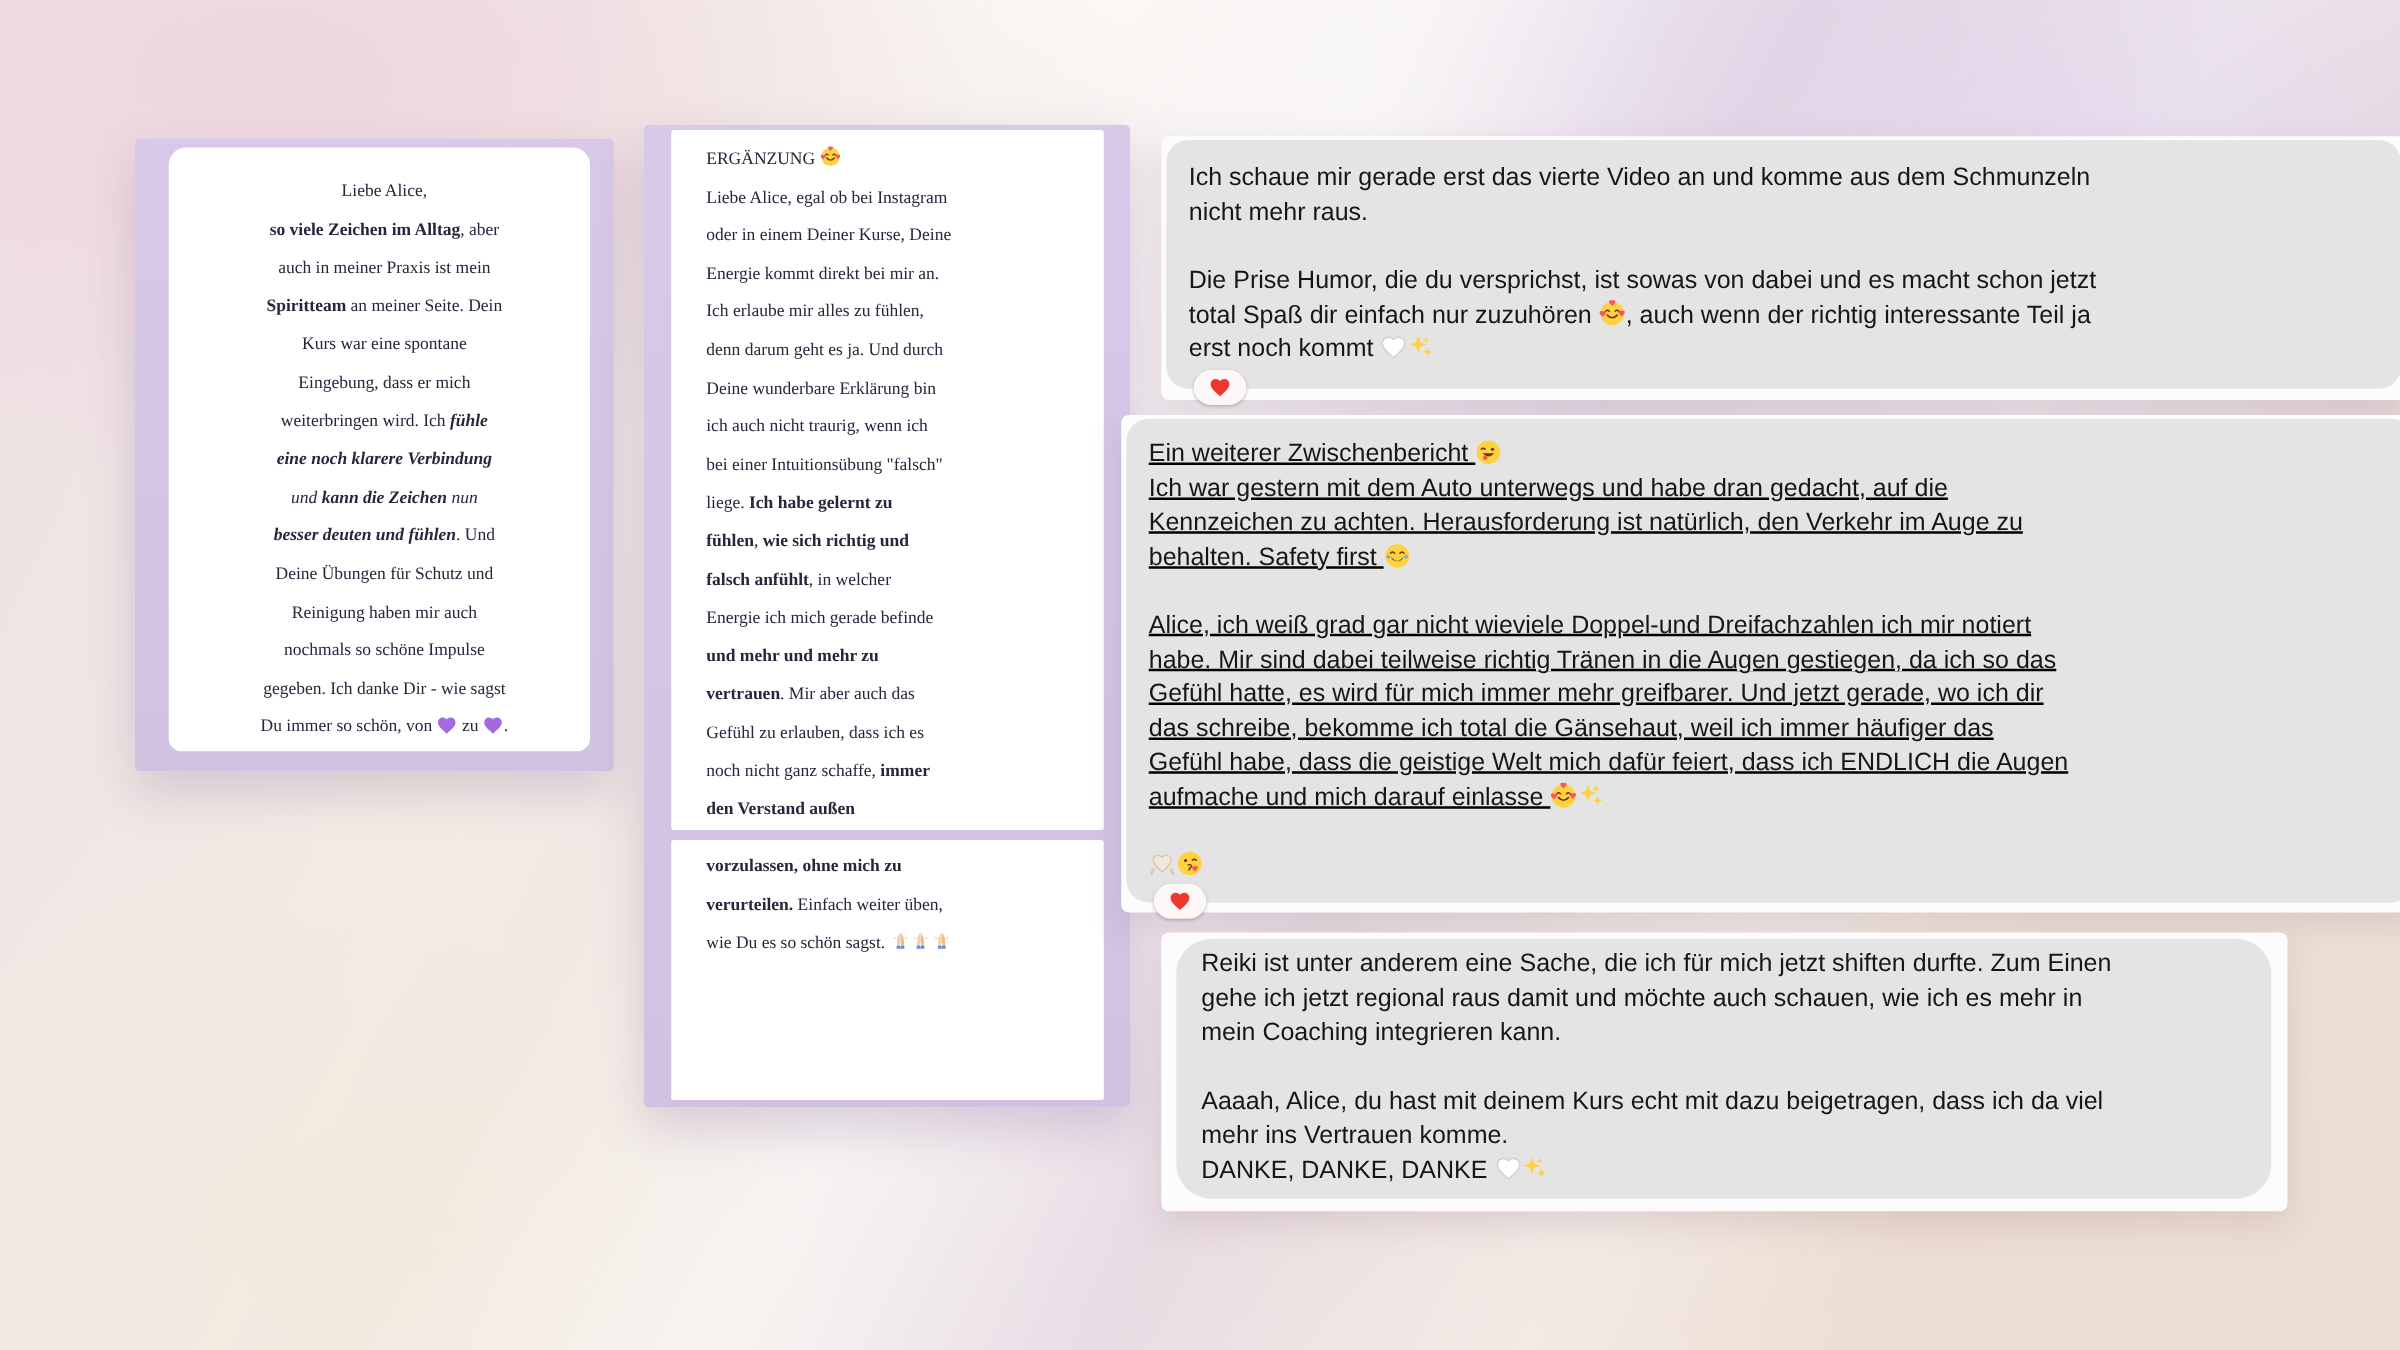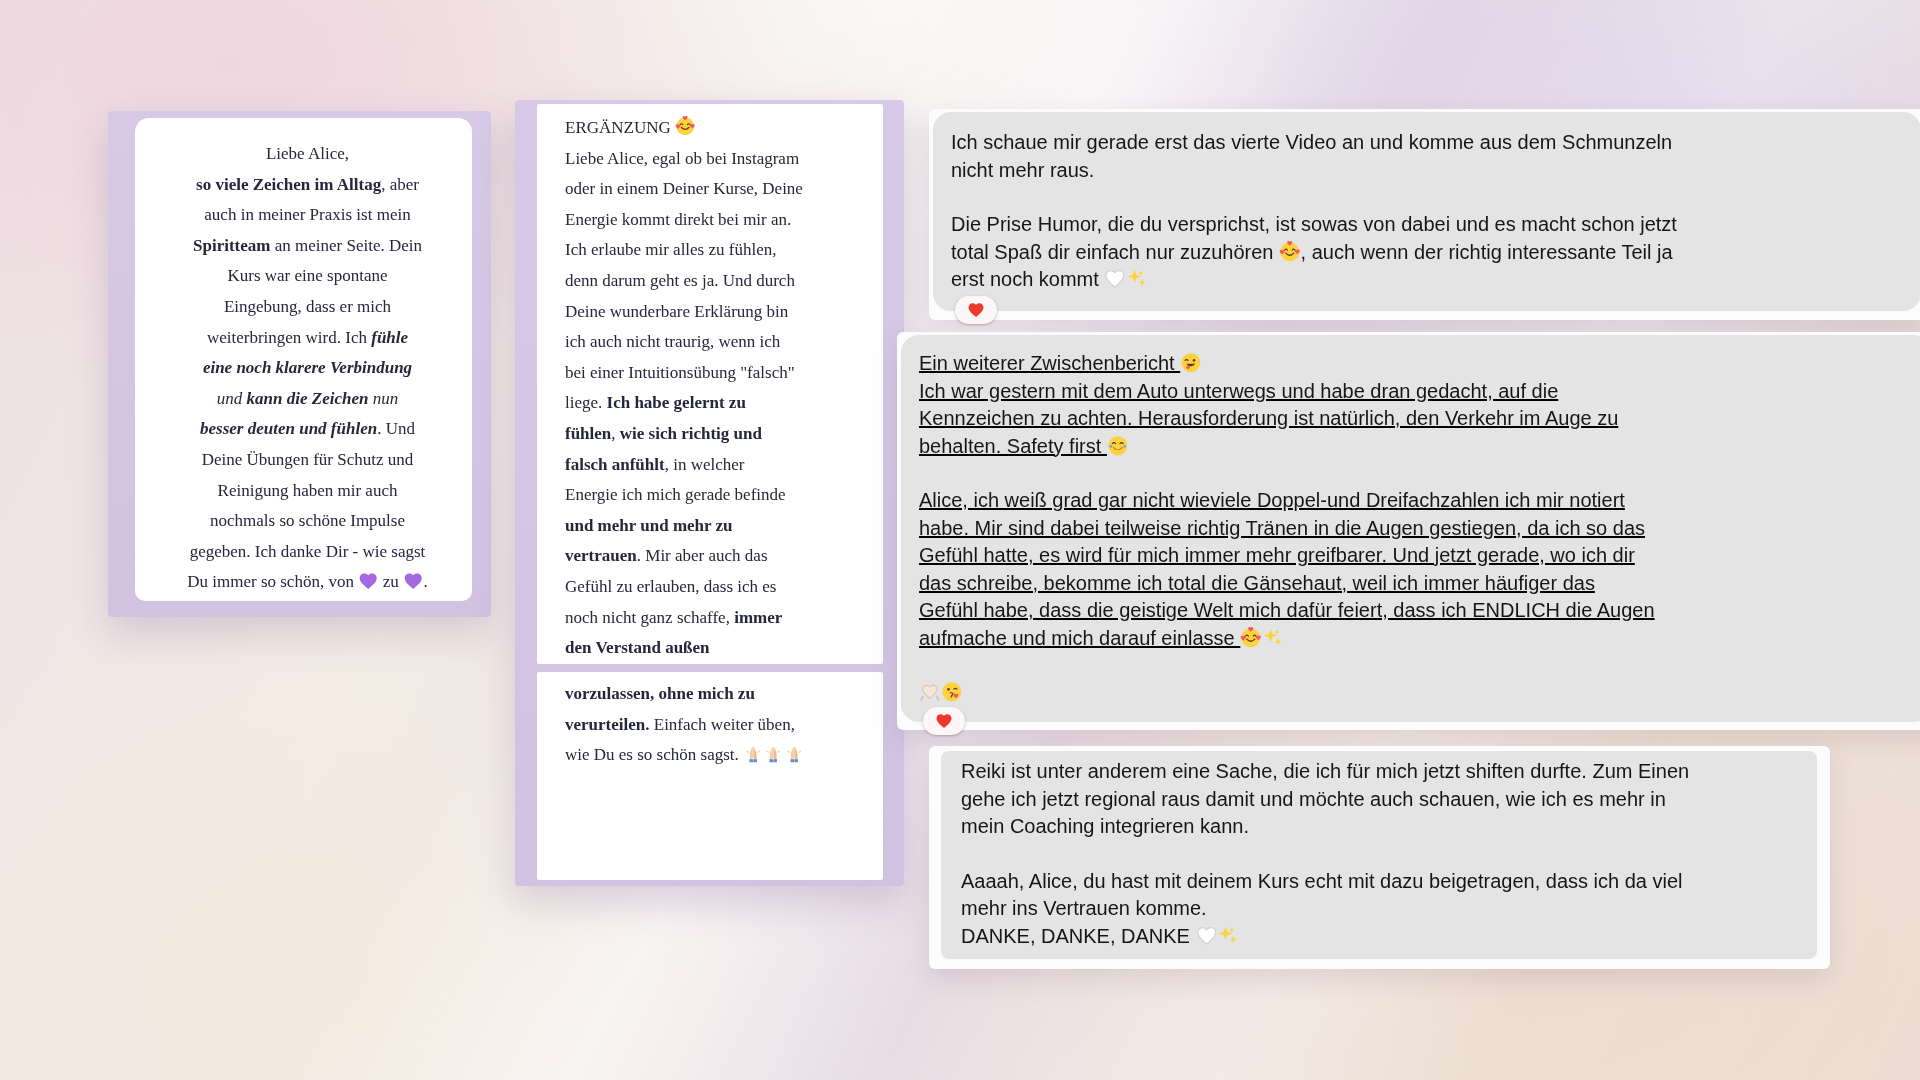--- a/index.html
+++ b/index.html
@@ -24,38 +24,38 @@
   .white-card{position:absolute;background:var(--card-bg,#ffffff);border-radius:4px;}
 
   #left-frame{left:108px;top:111px;width:383px;height:506px;}
   #left-card{left:27px;top:7px;right:19px;bottom:16px;border-radius:14px 14px 10px 10px;text-align:center;}
   #mid-frame{left:515px;top:100px;width:389px;height:786px;}
   #mid-s1{left:22px;top:4px;right:21px;height:560px;border-radius:2px;}
   #mid-s2{left:22px;top:572px;right:21px;bottom:6px;border-radius:2px;}
 
   .card-text{white-space:pre-line;color:var(--card-text,#26263c);
      font-family:"Liberation Serif","DejaVu Serif",serif;
-     font-size:17px;line-height:30.6px;}
+     font-size:14px;line-height:30.6px;}
   #left-card .card-text{padding:21px 14px 0 22px;}
   #mid-s1 .card-text{padding:9px 12px 0 28px;}
   #mid-s2 .card-text{padding:7px 12px 0 28px;}
   .serif .para + .para{margin-top:14px;}
   .b{font-weight:bold;}
   .i{font-style:italic;}
 
   .chat-panel{background:var(--chat-panel,#fcfcfc);border-radius:6px;
      box-shadow:0 10px 26px rgba(130,100,120,.18);}
   #chat-s1{left:929px;top:109px;width:996px;padding:3px 4px 9px 4px;box-sizing:border-box;}
   #chat-s2{left:897px;top:332px;width:1038px;padding:3px 4px 8px 4px;box-sizing:border-box;text-decoration:underline;}
   #chat-s3{left:929px;top:746px;width:901px;padding:5px 13px 10px 12px;box-sizing:border-box;}
   .bubble{position:relative;background:var(--bubble,#e4e4e4);border-radius:18px;
      color:var(--chat-text,#161616);font-size:20px;line-height:27.5px;}
   #chat-s1 .bubble{padding:17px 20px 17px 18px;}
   #chat-s2 .bubble{padding:15px 20px 15px 18px;}
-  #chat-s3 .bubble{padding:7px 18px 9px 20px;border-radius:8px;}
+  #chat-s3 .bubble{padding:7px 18px 9px 20px;border-radius:28px;}
   .chat-text{white-space:pre-line;}
   .chat-text .para + .para{margin-top:27px;}
 
   .emoji{display:inline-block;}
   .emoji svg{width:1.08em;height:1.08em;vertical-align:-0.18em;}
   .serif .emoji svg{width:1.2em;height:1.2em;vertical-align:-0.22em;}
 
   .reaction{position:absolute;left:22px;bottom:-13px;width:42px;height:28px;
      background:#fdf8f7;border-radius:15px;box-shadow:0 1px 3px rgba(0,0,0,.25);
      display:flex;align-items:center;justify-content:center;}

